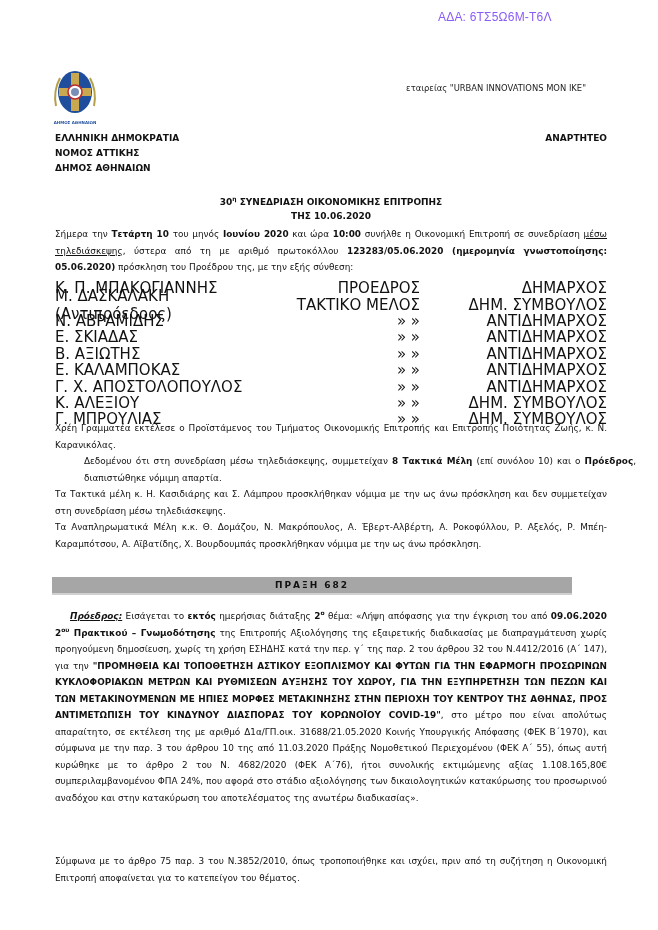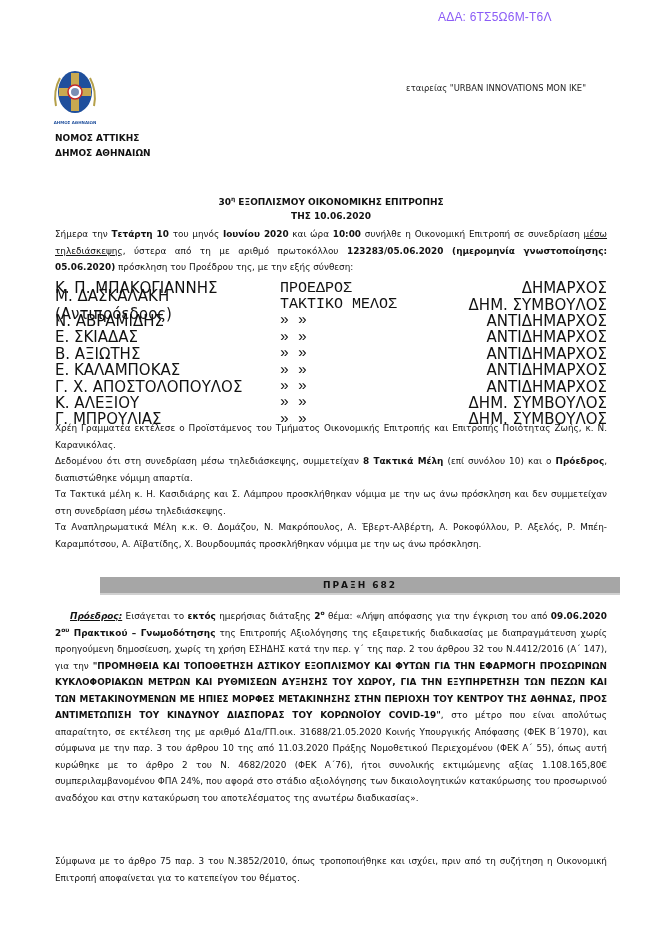--- a/index.html
+++ b/index.html
@@ -16,25 +16,25 @@
   .session-title { position: absolute; left: 55px; top: 195px; width: 552px; text-align: center;
                    font-weight: bold; font-size: 9px; line-height: 14px; }
   .session-title sup { font-size: 6px; vertical-align: super; line-height: 0; }
   .para { position: absolute; left: 55px; width: 552px; font-size: 8.9px; line-height: 16.5px;
           text-align: justify; }
   .para b { font-weight: bold; }
   .para u { text-decoration: underline; }
   .members { position: absolute; left: 55px; top: 280px; width: 552px; font-size: 15px; }
   .member-row { display: flex; height: 16.4px; align-items: center; }
   .member-row .name { width: 225px; }
-  .member-row .role { width: 140px; text-align: left; font-family: Liberation Mono, monospace; }
+  .member-row .role { width: 140px; text-align: right; }
   .member-row .title { flex: 1; text-align: right; }
   .praxis-bar { position: absolute; left: 52px; top: 577px; width: 520px; height: 16px;
                 background: #a6a6a6; border-bottom: 2px solid #d0d0d0; text-align: center;
-                font-weight: bold; font-size: 9px; line-height: 16px; letter-spacing: 2px; color: #111; margin-left: 48px; }
+                font-weight: bold; font-size: 9px; line-height: 16px; letter-spacing: 2px; color: #111; }
   .sup { font-size: 6px; vertical-align: super; line-height: 0; font-weight: bold; }
   .pres-label { font-weight: bold; font-style: italic; text-decoration: underline; margin-left: 15px; }
 </style>
 </head>
 <body>
 
 <div class="ada">ΑΔΑ: 6ΤΣ5Ω6Μ-Τ6Λ</div>
 
 <div class="logo">
   <svg width="50" height="62" viewBox="0 0 50 62">
@@ -47,26 +47,30 @@
     <circle cx="25" cy="26" r="4" fill="#7a8fb5"></circle>
     <text x="25" y="58" font-size="4" text-anchor="middle" fill="#1f4f9c" font-family="DejaVu Sans, sans-serif" font-weight="bold">ΔΗΜΟΣ ΑΘΗΝΑΙΩΝ</text>
   </svg>
 </div>
 
 <div class="correction">
   <div>εταιρείας "URBAN INNOVATIONS MON IKE"</div>
 </div>
 
 <div class="header-block">
+  <div class="row">
+    <span>ΕΛΛΗΝΙΚΗ ΔΗΜΟΚΡΑΤΙΑ</span>
+    <span>ΑΝΑΡΤΗΤΕΟ</span>
+  </div>
   <div>ΝΟΜΟΣ ΑΤΤΙΚΗΣ</div>
   <div>ΔΗΜΟΣ ΑΘΗΝΑΙΩΝ</div>
 </div>
 
 <div class="session-title">
-  <div><span>30</span><sup>η</sup><span> ΕΞΟΠΛΙΣΜΟΥ ΟΙΚΟΝΟΜΙΚΗΣ ΕΠΙΤΡΟΠΗΣ</span></div>
+  <div><span>30</span><sup>η</sup><span> ΣΥΝΕΔΡΙΑΣΗ ΟΙΚΟΝΟΜΙΚΗΣ ΕΠΙΤΡΟΠΗΣ</span></div>
   <div>ΤΗΣ 10.06.2020</div>
 </div>
 
 <div class="para" style="top:226px;"><span>Σήμερα την </span><b>Τετάρτη 10</b><span> του μηνός </span><b>Ιουνίου 2020</b><span> και ώρα </span><b>10:00</b><span> συνήλθε η Οικονομική Επιτροπή σε συνεδρίαση </span><u>μέσω τηλεδιάσκεψης</u><span>, ύστερα από τη με αριθμό πρωτοκόλλου </span><b>123283/05.06.2020 (ημερομηνία γνωστοποίησης: 05.06.2020)</b><span> πρόσκληση του Προέδρου της, με την εξής σύνθεση:</span></div>
 
 <div class="members">
   <div class="member-row">
       <span class="name">Κ. Π. ΜΠΑΚΟΓΙΑΝΝΗΣ</span>
       <span class="role">ΠΡΟΕΔΡΟΣ</span>
       <span class="title">ΔΗΜΑΡΧΟΣ</span>
@@ -108,21 +112,21 @@
     </div>
   <div class="member-row">
       <span class="name">Γ. ΜΠΡΟΥΛΙΑΣ</span>
       <span class="role">»    »</span>
       <span class="title">ΔΗΜ. ΣΥΜΒΟΥΛΟΣ</span>
     </div>
 </div>
 
 <div class="para" style="top:420px;">Χρέη Γραμματέα εκτέλεσε ο Προϊστάμενος του Τμήματος Οικονομικής Επιτροπής και Επιτροπής Ποιότητας Ζωής, κ. Ν. Καρανικόλας.</div>
 
-<div class="para" style="top:453px;"><span>Δεδομένου ότι στη συνεδρίαση μέσω τηλεδιάσκεψης, συμμετείχαν </span><b>8 Τακτικά Μέλη</b><span> (επί συνόλου 10) και ο </span><b>Πρόεδρος</b><span>, διαπιστώθηκε νόμιμη απαρτία.</span></div>
+<div class="para" style="top:453px;margin-left:29px;"><span>Δεδομένου ότι στη συνεδρίαση μέσω τηλεδιάσκεψης, συμμετείχαν </span><b>8 Τακτικά Μέλη</b><span> (επί συνόλου 10) και ο </span><b>Πρόεδρος</b><span>, διαπιστώθηκε νόμιμη απαρτία.</span></div>
 
 <div class="para" style="top:486px;">Τα Τακτικά μέλη κ. Η. Κασιδιάρης και Σ. Λάμπρου προσκλήθηκαν νόμιμα με την ως άνω πρόσκληση και δεν συμμετείχαν στη συνεδρίαση μέσω τηλεδιάσκεψης.</div>
 
 <div class="para" style="top:519px;">Τα Αναπληρωματικά Μέλη κ.κ. Θ. Δομάζου, Ν. Μακρόπουλος, Α. Έβερτ-Αλβέρτη, Α. Ροκοφύλλου, Ρ. Αξελός, Ρ. Μπέη-Καραμπότσου, Α. Αϊβατίδης, Χ. Βουρδουμπάς προσκλήθηκαν νόμιμα με την ως άνω πρόσκληση.</div>
 
 <div class="praxis-bar">ΠΡΑΞΗ 682</div>
 
 <div class="para" style="top:608px;"><span class="pres-label">Πρόεδρος:</span><span> Εισάγεται το </span><b>εκτός</b><span> ημερήσιας διάταξης </span><b>2</b><span class="sup">ο</span><span> θέμα: «Λήψη απόφασης για την έγκριση του από </span><b>09.06.2020 2</b><span class="sup">ου</span><b> Πρακτικού – Γνωμοδότησης</b><span> της Επιτροπής Αξιολόγησης της εξαιρετικής διαδικασίας με διαπραγμάτευση χωρίς προηγούμενη δημοσίευση, χωρίς τη χρήση ΕΣΗΔΗΣ κατά την περ. γ΄ της παρ. 2 του άρθρου 32 του Ν.4412/2016 (Α΄ 147), για την </span><b>"ΠΡΟΜΗΘΕΙΑ ΚΑΙ ΤΟΠΟΘΕΤΗΣΗ ΑΣΤΙΚΟΥ ΕΞΟΠΛΙΣΜΟΥ ΚΑΙ ΦΥΤΩΝ ΓΙΑ ΤΗΝ ΕΦΑΡΜΟΓΗ ΠΡΟΣΩΡΙΝΩΝ ΚΥΚΛΟΦΟΡΙΑΚΩΝ ΜΕΤΡΩΝ ΚΑΙ ΡΥΘΜΙΣΕΩΝ ΑΥΞΗΣΗΣ ΤΟΥ ΧΩΡΟΥ, ΓΙΑ ΤΗΝ ΕΞΥΠΗΡΕΤΗΣΗ ΤΩΝ ΠΕΖΩΝ ΚΑΙ ΤΩΝ ΜΕΤΑΚΙΝΟΥΜΕΝΩΝ ΜΕ ΗΠΙΕΣ ΜΟΡΦΕΣ ΜΕΤΑΚΙΝΗΣΗΣ ΣΤΗΝ ΠΕΡΙΟΧΗ ΤΟΥ ΚΕΝΤΡΟΥ ΤΗΣ ΑΘΗΝΑΣ, ΠΡΟΣ ΑΝΤΙΜΕΤΩΠΙΣΗ ΤΟΥ ΚΙΝΔΥΝΟΥ ΔΙΑΣΠΟΡΑΣ ΤΟΥ ΚΟΡΩΝΟΪΟΥ COVID-19"</b><span>, στο μέτρο που είναι απολύτως απαραίτητο, σε εκτέλεση της με αριθμό Δ1α/ΓΠ.οικ. 31688/21.05.2020 Κοινής Υπουργικής Απόφασης (ΦΕΚ Β΄1970), και σύμφωνα με την παρ. 3 του άρθρου 10 της από 11.03.2020 Πράξης Νομοθετικού Περιεχομένου (ΦΕΚ Α΄ 55), όπως αυτή κυρώθηκε με το άρθρο 2 του Ν. 4682/2020 (ΦΕΚ Α΄76), ήτοι συνολικής εκτιμώμενης αξίας 1.108.165,80€ συμπεριλαμβανομένου ΦΠΑ 24%, που αφορά στο στάδιο αξιολόγησης των δικαιολογητικών κατακύρωσης του προσωρινού αναδόχου και στην κατακύρωση του αποτελέσματος της ανωτέρω διαδικασίας».</span></div>
 
 <div class="para" style="top:853px;">Σύμφωνα με το άρθρο 75 παρ. 3 του Ν.3852/2010, όπως τροποποιήθηκε και ισχύει, πριν από τη συζήτηση η Οικονομική Επιτροπή αποφαίνεται για το κατεπείγον του θέματος.</div>

